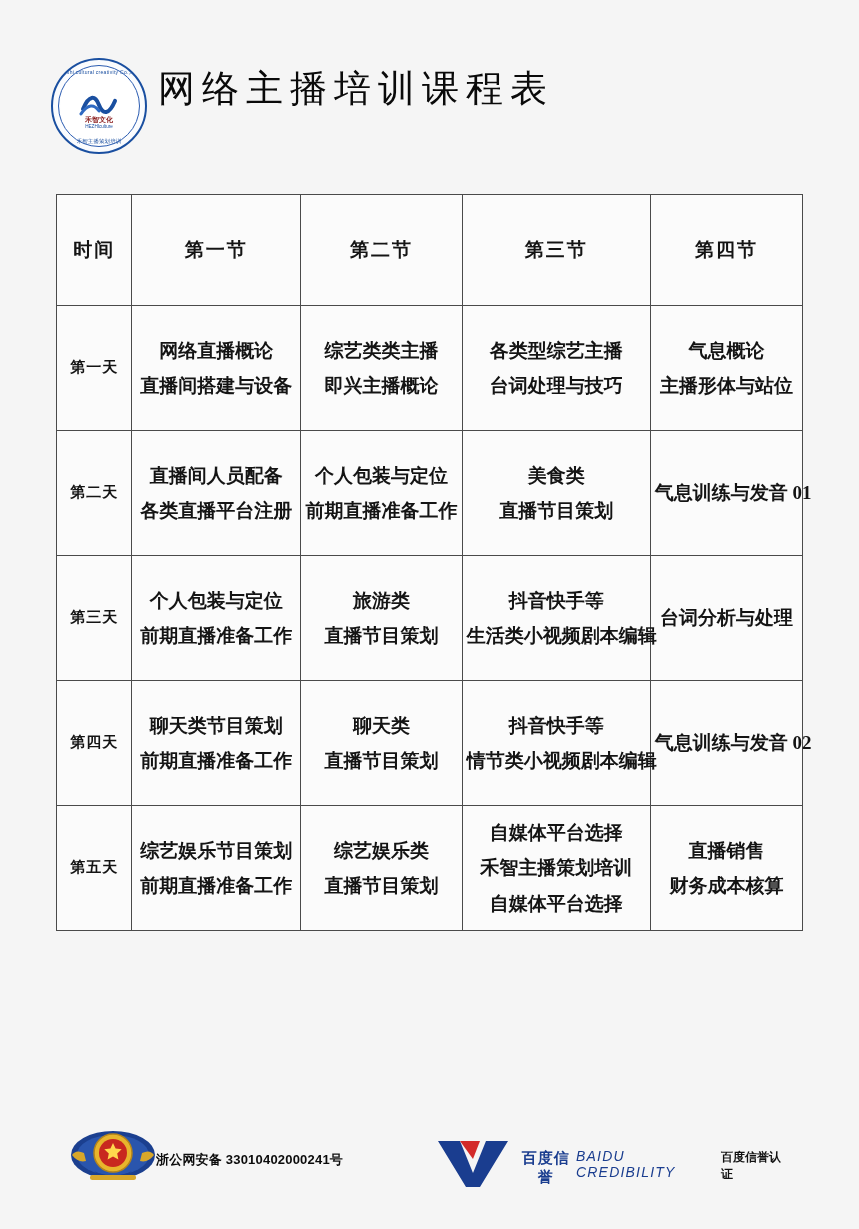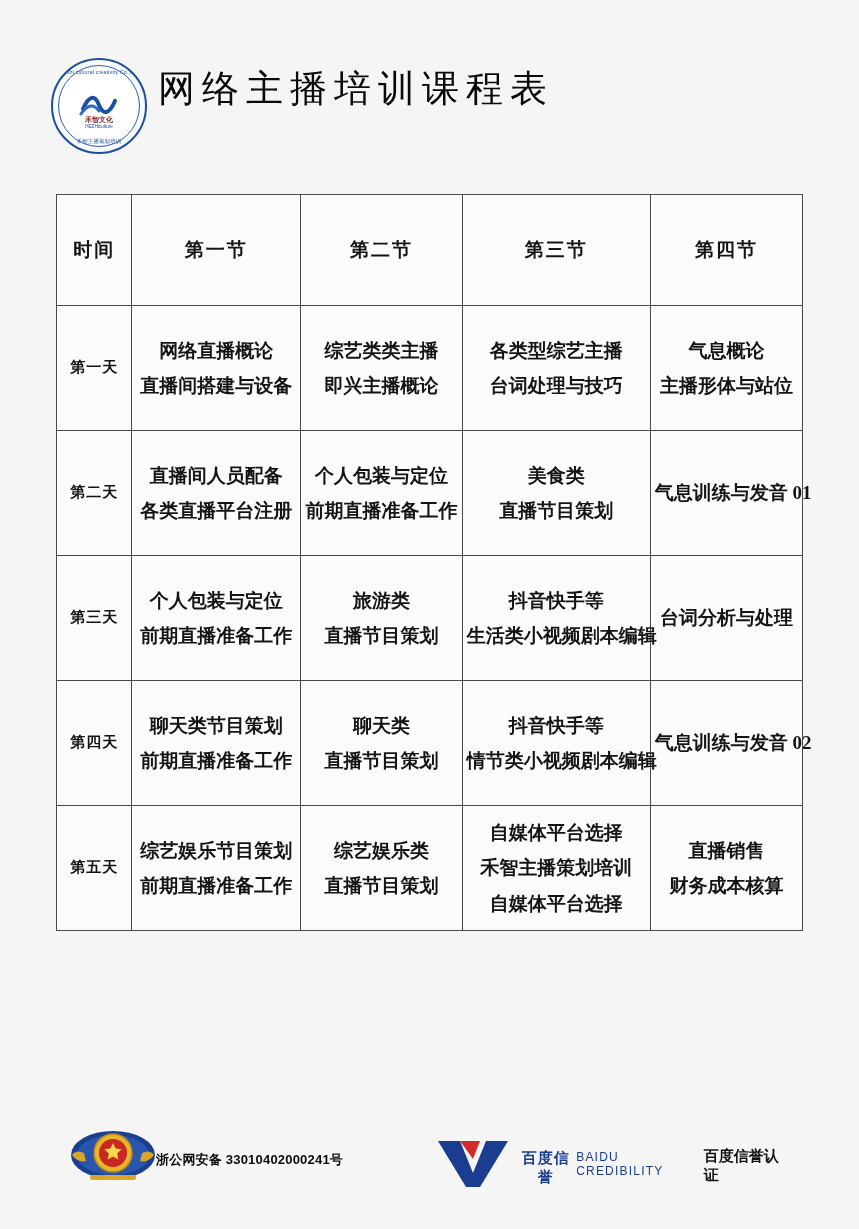--- a/index.html
+++ b/index.html
@@ -192,21 +192,21 @@
     letter-spacing: .2px;
     text-align: center;
   }
   .foot-col.mid .cap {
     font-weight: bold;
     font-size: 13px;
     color: #0b0b0b;
   }
   .foot-col.right .cap2 {
     margin-top: 5px;
-    font-size: 15px;
+    font-size: 12px;
     font-weight: bold;
     font-family: "Liberation Sans", sans-serif;
     color: #111;
   }
 
   .seal-small {
     position: relative;
     width: 74px;
     height: 74px;
     border-radius: 50%;
@@ -250,25 +250,26 @@
     width: 86px;
     height: 72px;
     position: relative;
   }
   .baidu-v {
     width: 86px;
     height: 56px;
     position: relative;
   }
   .baidu-cap-en {
-    font-size: 12px;
+    font-size: 14px;
     letter-spacing: 1.2px;
     color: #1a3d8f;
     font-family: "Liberation Sans", sans-serif;
     margin-top: 2px;
+    font-style: italic;
   }
 </style>
 </head>
 <body>
 
 <div class="page">
 
   <div class="header">
     <div class="logo-wrap">
       <div class="seal">

